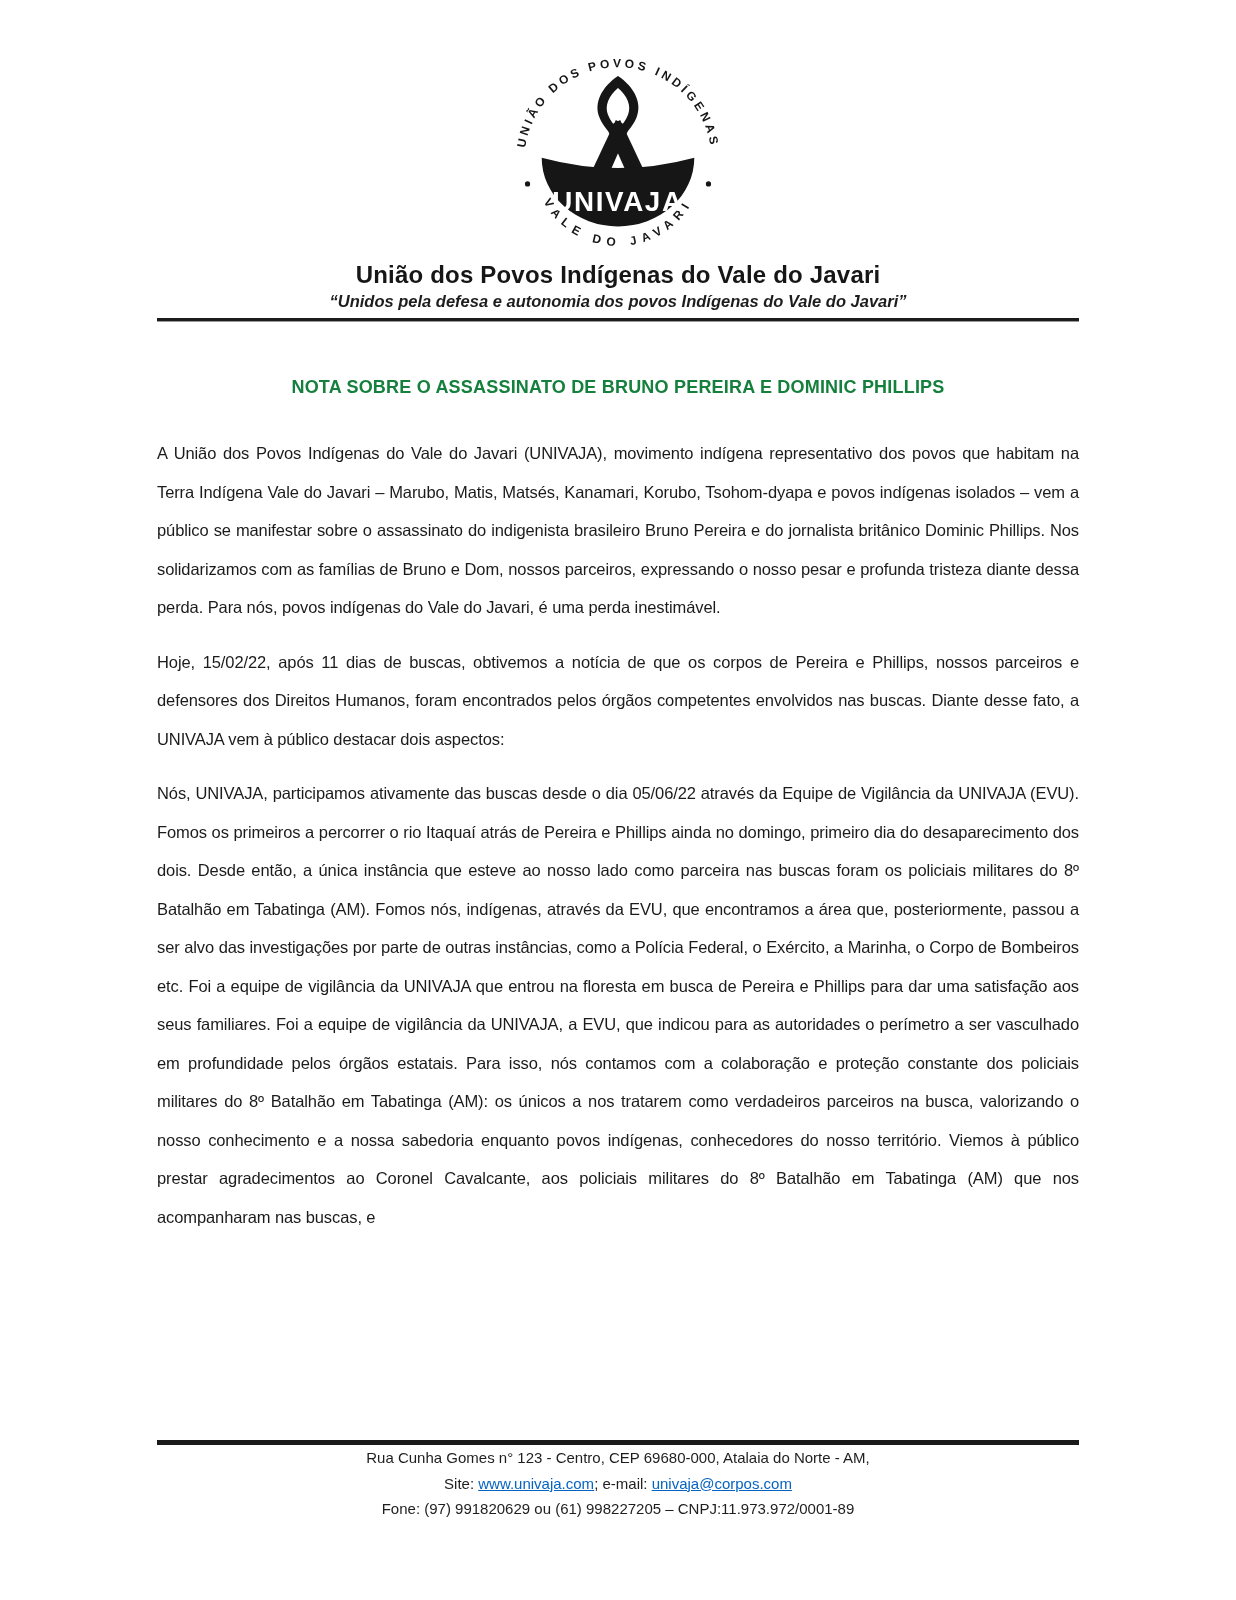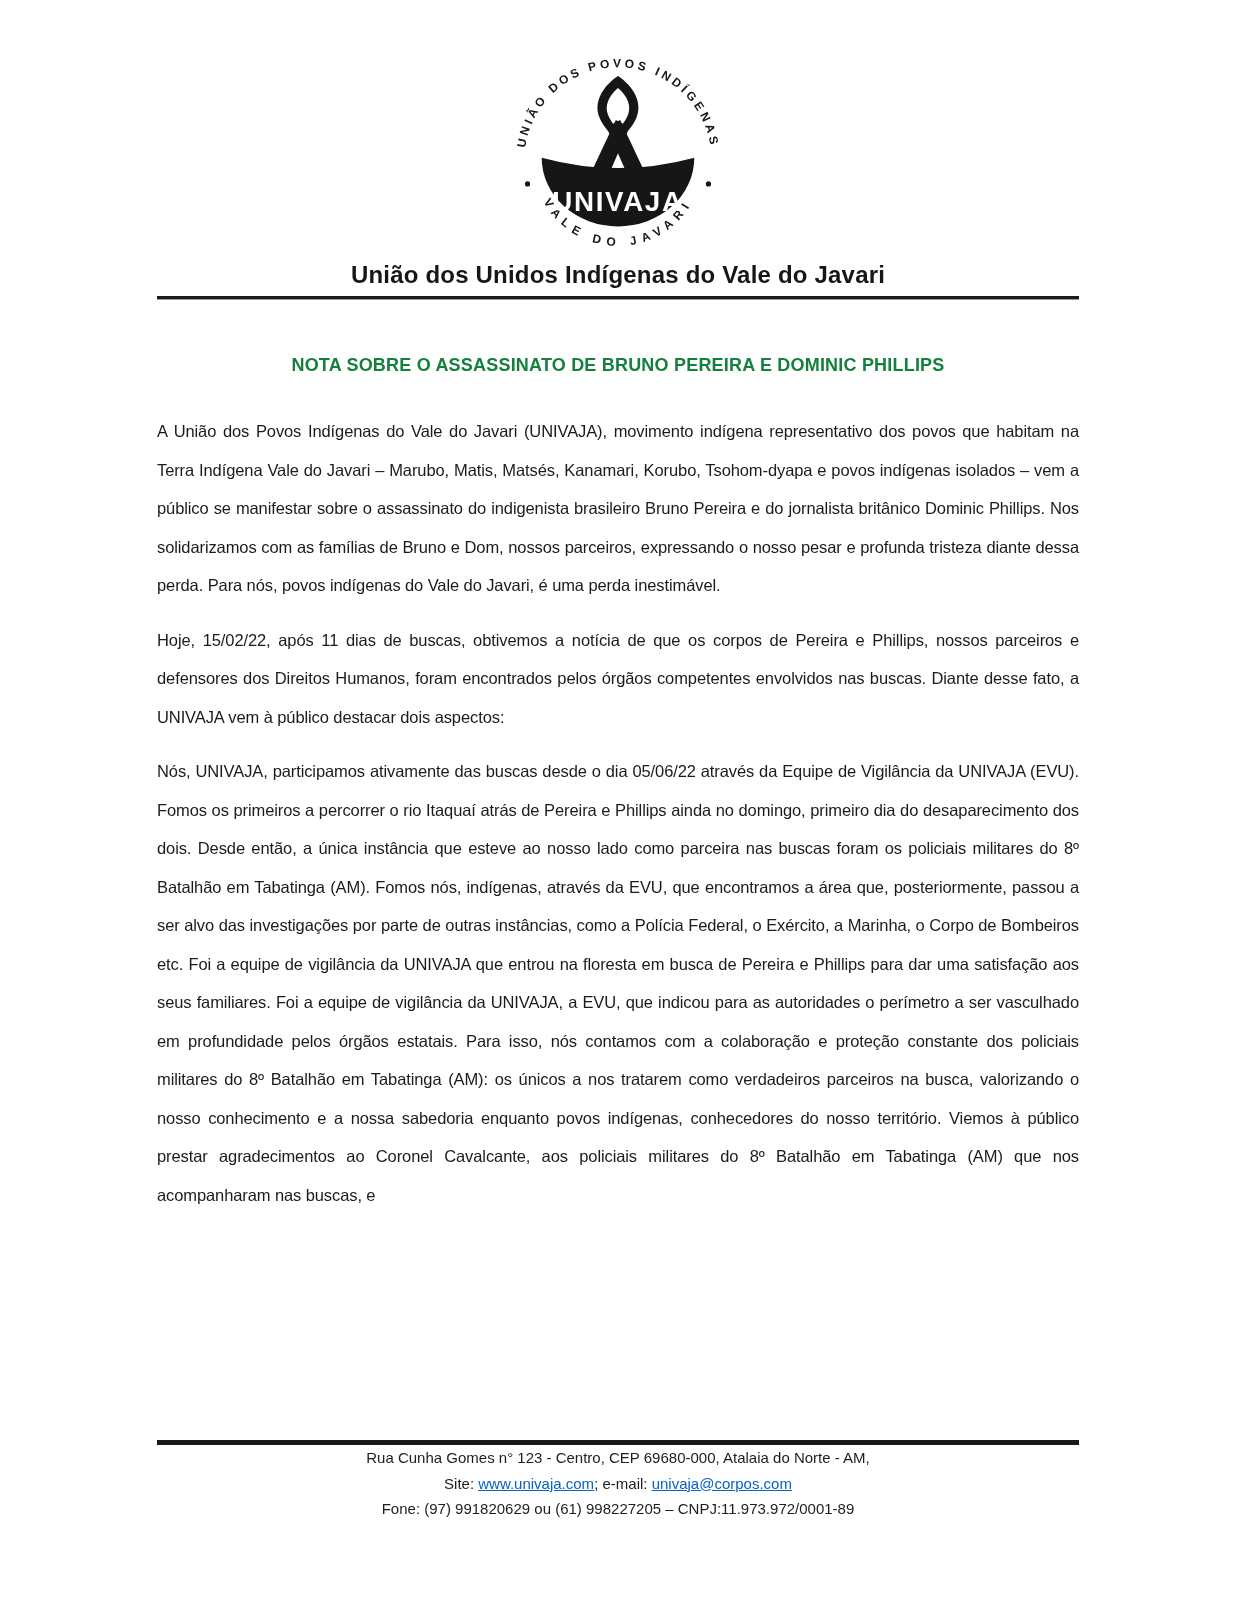--- a/index.html
+++ b/index.html
@@ -121,21 +121,22 @@
                  C104,66.8 107.2,62.6 109.2,57.5 C112.5,49.5 108.5,40 100,33 Z"></path>
         <polygon points="89.5,69 102,62.5 122.5,106 108.5,112.5"></polygon>
         <polygon points="110.5,69 98,62.5 77.5,106 91.5,112.5"></polygon>
       </g>
 
       <path fill="#161616" d="M 30,97 Q 100,116 170,97 A 70,63 0 0 1 30,97 Z"></path>
       <text x="100" y="146" text-anchor="middle" font-family="Liberation Sans, sans-serif" font-size="25.5" font-weight="bold" letter-spacing="1.5" fill="#ffffff">UNIVAJA</text>
     </svg>
 
     <div class="content">
-      <h1 class="org-title">União dos Unidos Indígenas do Vale do Javari</h1>
+      <h1 class="org-title">União dos Povos Indígenas do Vale do Javari</h1>
+      <div class="org-subtitle">“Unidos pela defesa e autonomia dos povos Indígenas do Vale do Javari”</div>
       <div class="header-rule"></div>
     </div>
   </header>
 
   <main class="content">
     <h2 class="note-heading">NOTA SOBRE O ASSASSINATO DE BRUNO PEREIRA E DOMINIC PHILLIPS</h2>
 
     <p class="para para-first">A União dos Povos Indígenas do Vale do Javari (UNIVAJA), movimento indígena representativo dos povos que habitam na Terra Indígena Vale do Javari – Marubo, Matis, Matsés, Kanamari, Korubo, Tsohom-dyapa e povos indígenas isolados – vem a público se manifestar sobre o assassinato do indigenista brasileiro Bruno Pereira e do jornalista britânico Dominic Phillips. Nos solidarizamos com as famílias de Bruno e Dom, nossos parceiros, expressando o nosso pesar e profunda tristeza diante dessa perda. Para nós, povos indígenas do Vale do Javari, é uma perda inestimável.</p>
 
     <p class="para">Hoje, 15/02/22, após 11 dias de buscas, obtivemos a notícia de que os corpos de Pereira e Phillips, nossos parceiros e defensores dos Direitos Humanos, foram encontrados pelos órgãos competentes envolvidos nas buscas. Diante desse fato, a UNIVAJA vem à público destacar dois aspectos:</p>

